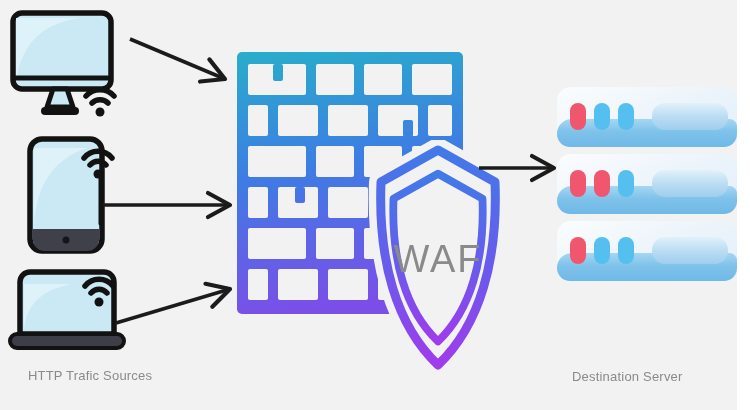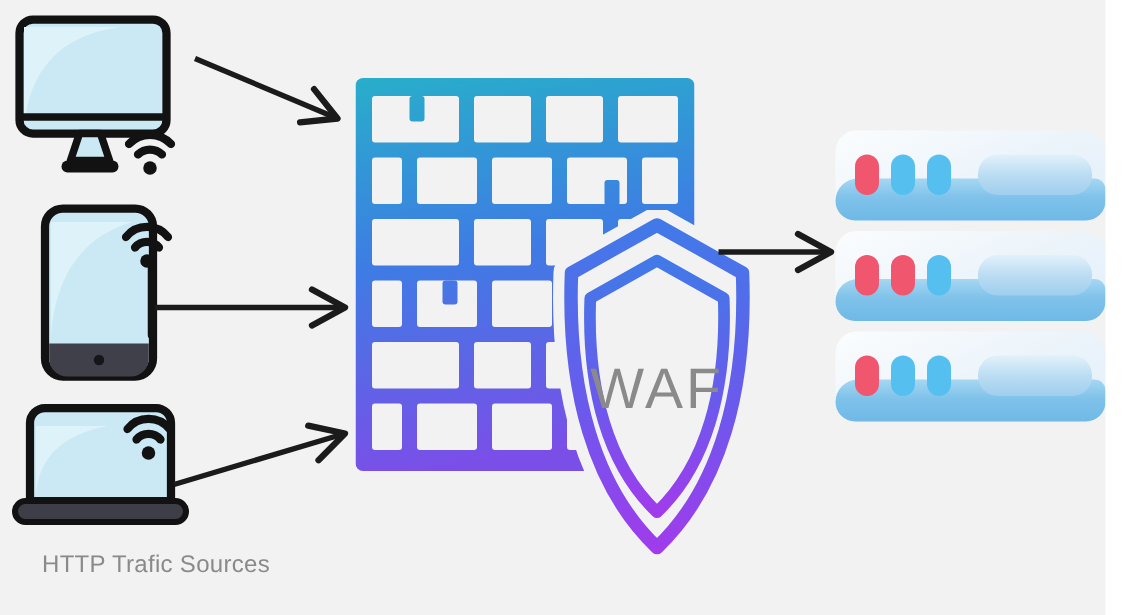--- a/index.html
+++ b/index.html
@@ -8,21 +8,21 @@
     width:750px;height:410px;
     background:#F2F2F2;
     overflow:hidden;
     font-family:"Liberation Sans", sans-serif;
     text-align:center;
   }
   .abs{position:absolute;}
   .label{
     position:absolute;
     color:#8A8A8A;
-    font-size:16px;
+    font-size:13px;
     letter-spacing:.2px;
     white-space:nowrap;
   }
   
   #server-stack{position:absolute;left:557px;top:87px;width:180px;}
   .server-unit{
     position:relative;height:60px;margin-bottom:7px;border-radius:14px;
     background:linear-gradient(155deg,#FBFDFE 0%,#EEF5FB 45%,#E2EFF9 100%);
   }
   .server-band{
@@ -187,15 +187,16 @@
         <path d="M5,4 L27,16 L5,28" fill="none" stroke="#1B1B1B" stroke-width="4.2" stroke-linecap="round" stroke-linejoin="round"></path>
       </marker>
     </defs>
     <line x1="130" y1="39" x2="225" y2="79" stroke="#1B1B1B" stroke-width="3.6" marker-end="url(#ah)"></line>
     <line x1="103" y1="205" x2="230" y2="205" stroke="#1B1B1B" stroke-width="3.6" marker-end="url(#ah)"></line>
     <line x1="116" y1="323" x2="230" y2="289" stroke="#1B1B1B" stroke-width="3.6" marker-end="url(#ah)"></line>
     <line x1="479" y1="168" x2="554" y2="168" stroke="#1B1B1B" stroke-width="3.6" marker-end="url(#ah)"></line>
   </svg>
 
   <div class="label" style="left:28px;top:368px">HTTP Trafic Sources</div>
+  <div class="label" style="left:572px;top:369px">Destination Server</div>
 
   <div id="right-strip"></div>
 </div>
 
 </body></html>

